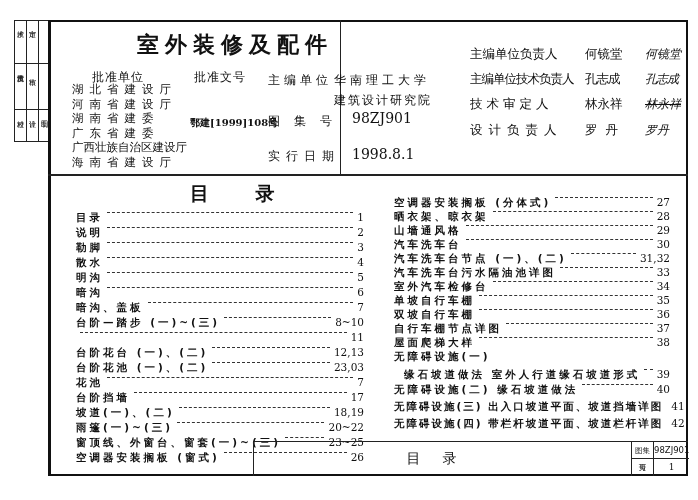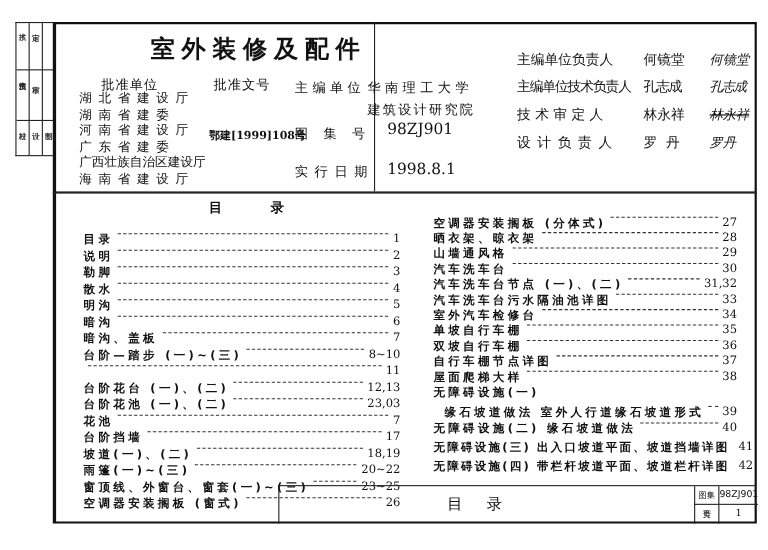--- a/index.html
+++ b/index.html
@@ -24,21 +24,21 @@
     .approve-list div:nth-child(5) { letter-spacing: 0; }
     .doc-head { left: 194px; top: 69px; font-size: 12px; letter-spacing: 1px; }
     .doc-no { left: 190px; top: 116px; font-size: 10px; font-weight: bold; }
     .meta { font-size: 12px; letter-spacing: 4px; }
     .meta-val { font-size: 14px; }
     .sign-row { position: absolute; left: 470px; font-size: 12.5px; }
     .sign-role { display: inline-block; width: 115px; }
     .sign-name { display: inline-block; width: 60px; }
     .sign-sig { display: inline-block; font-style: italic; font-size: 12px; font-family: "DejaVu Sans", sans-serif; }
     
-    .toc-title { left: 190px; top: 181px; font-size: 12px; font-weight: bold; letter-spacing: 20px; font-family: "DejaVu Sans", sans-serif; }
+    .toc-title { left: 190px; top: 181px; font-size: 19px; font-weight: bold; letter-spacing: 20px; font-family: "DejaVu Sans", sans-serif; }
     .toc { font-size: 10.5px; font-weight: bold; font-family: "DejaVu Sans", "Liberation Sans", sans-serif; }
     .toc-row { position: absolute; display: flex; align-items: flex-start; height: 14px; }
     .toc-label { white-space: nowrap; letter-spacing: 3px; }
     .toc-dots { flex: 1; border-bottom: 1px dashed #333; margin: 0 4px 3px 4px; height: 1px; }
     .toc-page { font-family: "DejaVu Serif", serif; font-weight: normal; font-size: 10.5px; white-space: nowrap; text-align: right; }
     .toc-row.nodots .toc-dots { border-bottom: none; }
     
     .tb { left: 253px; top: 441px; width: 435px; height: 35px; border-top: 1px solid #222; border-left: 1px solid #222; box-sizing: border-box; }
     .tb-title { position: absolute; left: 0; top: 8px; width: 377px; text-align: center; font-size: 14px; letter-spacing: 22px; }
     .tb-cell { position: absolute; font-size: 7.5px; text-align: center; box-sizing: border-box; border-left: 1px solid #222; }
@@ -62,22 +62,22 @@
 </div>
 
 <div class="abs frame"></div>
 <div class="abs hdr-divider"></div>
 <div class="abs hdr-bottom"></div>
 
 <div class="abs title">室外装修及配件</div>
 <div class="abs approve-head">批准单位</div>
 <div class="abs approve-list">
   <div>湖北省建设厅</div>
+  <div>河南省建设厅</div>
   <div>湖南省建委</div>
-  <div>河南省建设厅</div>
   <div>广东省建委</div>
   <div>广西壮族自治区建设厅</div>
   <div>海南省建设厅</div>
 </div>
 <div class="abs doc-head">批准文号</div>
 <div class="abs doc-no">鄂建[1999]108号</div>
 
 <div class="abs meta" style="left:268px;top:72px">主编单位</div>
 <div class="abs meta" style="left:334px;top:72px">华南理工大学</div>
 <div class="abs meta" style="left:334px;top:92px;letter-spacing:2px">建筑设计研究院</div>

